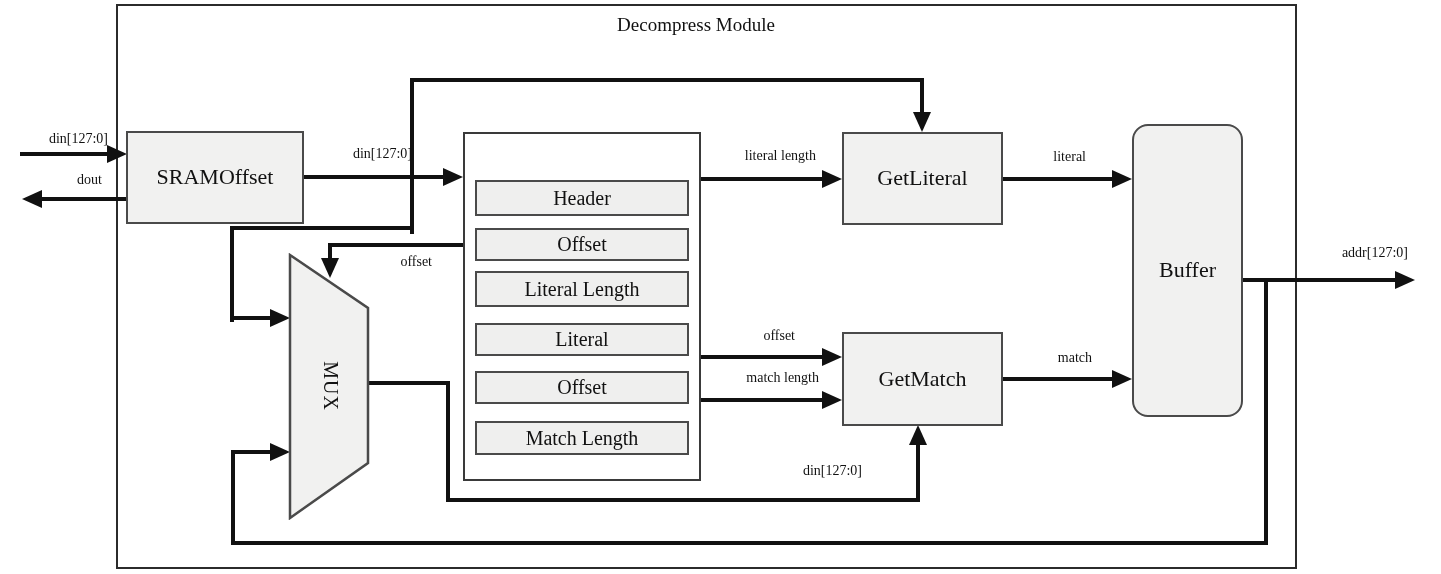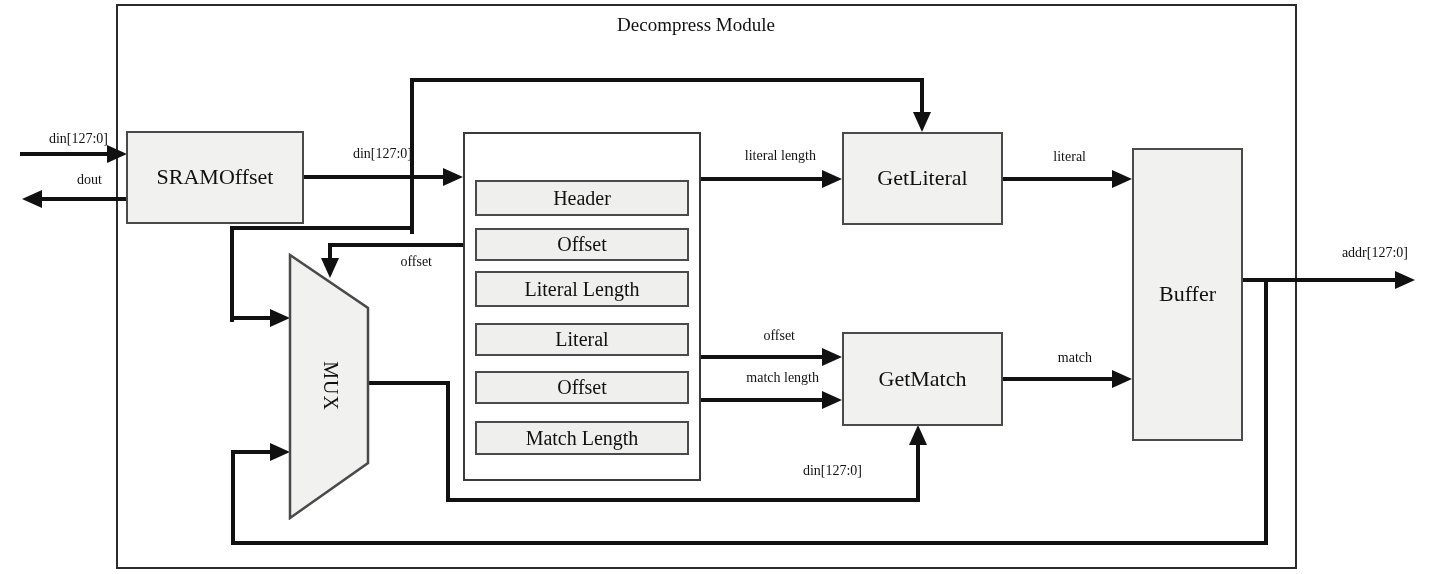--- a/index.html
+++ b/index.html
@@ -111,21 +111,21 @@
   <div class="blk" style="left:842px;top:132px;width:161px;height:93px;">
     <span>Get</span>
     <span>Literal</span>
   </div>
 
   <div class="blk" style="left:842px;top:332px;width:161px;height:94px;">
     <span>Get</span>
     <span>Match</span>
   </div>
 
-  <div class="blk" style="left:1132px;top:148px;width:111px;height:293px;">
+  <div class="blk" style="left:1132px;top:124px;width:111px;height:293px;border-radius:16px;">
     <span>Buffer</span>
   </div>
 
   <div class="sig" style="left:16px;top:131px;width:92px;">din[127:0]</div>
   <div class="sig" style="left:50px;top:172px;width:52px;">dout</div>
   <div class="sig" style="left:318px;top:146px;width:94px;">din[127:0]</div>
   <div class="sig" style="left:378px;top:254px;width:54px;">offset</div>
   <div class="sig" style="left:706px;top:148px;width:110px;">literal length</div>
   <div class="sig" style="left:1022px;top:149px;width:64px;">literal</div>
   <div class="sig" style="left:731px;top:328px;width:64px;">offset</div>

